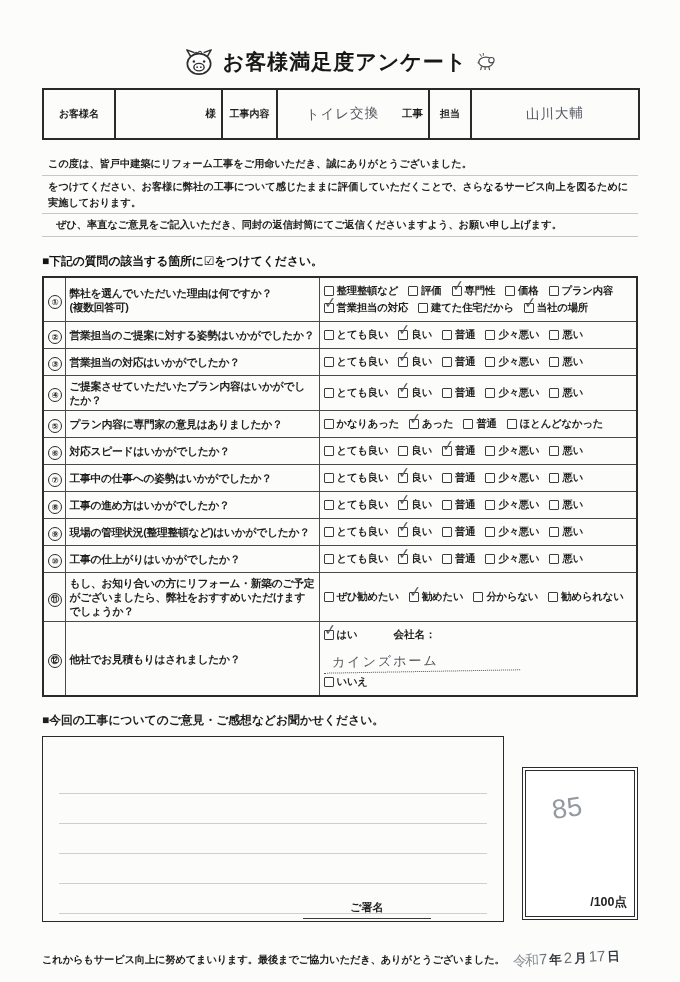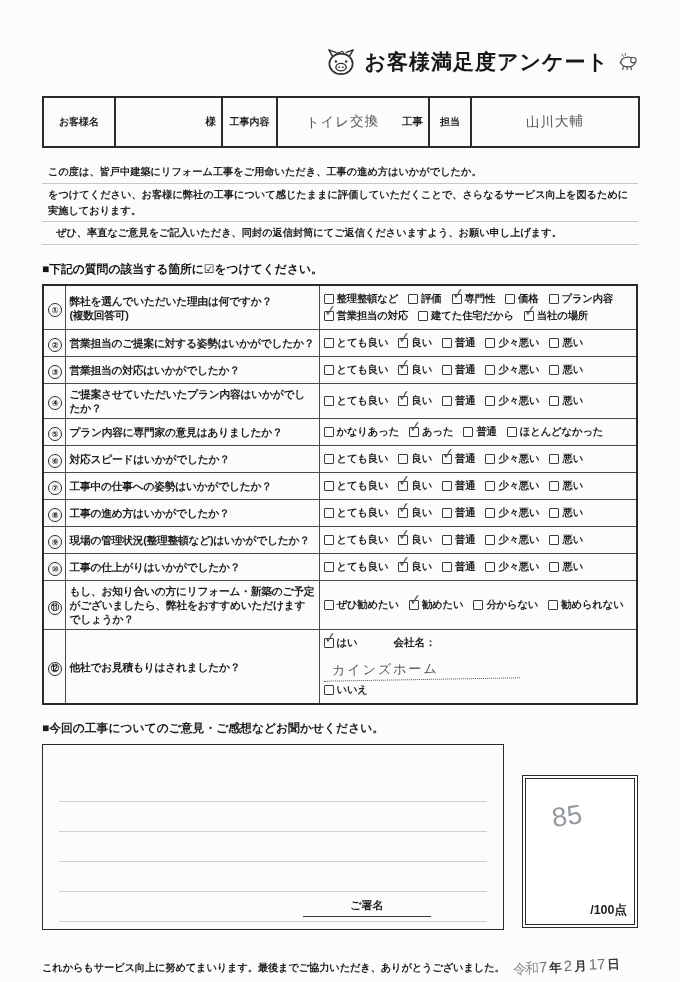--- a/index.html
+++ b/index.html
@@ -1,20 +1,20 @@
 <!DOCTYPE html>
 <html><head>
 <meta charset="utf-8">
 <style>
   * { box-sizing: border-box; margin: 0; padding: 0; }
   body { background:#d8d8d6; font-family:"Liberation Sans","DejaVu Sans",sans-serif; color:#1f1f1f; }
   .page { width:680px; height:982px; background:#fcfcfb; margin:0 auto; padding:48px 42px 0; position:relative; overflow:hidden; }
 
   
-  .title-row { display:flex; align-items:center; justify-content:flex-end; gap:9px; margin-bottom:20px; }
+  .title-row { display:flex; align-items:center; justify-content:center; gap:9px; margin-bottom:12px; }
   .title-row h1 { font-size:21px; font-weight:800; letter-spacing:1px; color:#181818; }
   .mascot svg { display:block; }
 
   
   .header-table { width:100%; border-collapse:collapse; table-layout:fixed; }
   .header-table td { border:2px solid #2a2a2a; height:50px; padding:2px 5px; font-size:10px; font-weight:700; vertical-align:middle; }
   .header-table td.lbl { text-align:center; }
   .cell-flex { display:flex; align-items:center; width:100%; }
   .cell-flex .suffix { margin-left:auto; font-size:10.5px; font-weight:700; }
   .hand { color:#53585f; font-weight:400; }
@@ -40,21 +40,21 @@
   .cb { display:inline-block; width:10px; height:10px; border:1.5px solid #3c3c3c; border-radius:1px; background:#fff; position:relative; flex:none; margin-right:3px; }
   .tick { position:absolute; left:-1px; top:-9px; font-style:normal; font-size:15px; font-weight:600; color:#565b61; transform:rotate(-6deg); line-height:1; }
   .company-label { font-size:10.6px; font-weight:700; margin-left:26px; }
   .company-value { display:inline-block; width:196px; border-bottom:1.5px dotted #555; font-size:13px; color:#53585f; padding:0 8px 1px; transform:rotate(-1deg); letter-spacing:2px; }
 
   
   .c-heading { margin-top:16px; font-size:11.8px; font-weight:800; }
   .comment-row { display:flex; align-items:flex-start; margin-top:7px; }
   .comment-box { width:462px; height:186px; border:1.5px solid #2a2a2a; position:relative; flex:none; padding-top:27px; }
   .ruled-line { height:30px; margin:0 16px; border-bottom:1px solid #cfcfcb; }
-  .sig { position:absolute; right:72px; bottom:12px; width:128px; text-align:center; }
+  .sig { position:absolute; right:72px; bottom:2px; width:128px; text-align:center; }
   .sig-label { font-size:11px; font-weight:700; }
   .sig-line { border-bottom:1.5px solid #3a3a3a; margin-top:3px; }
   .score-box { width:116px; height:153px; margin-left:auto; margin-top:31px; border:1.5px solid #2b2b2b; padding:2px; background:#fff; }
   .score-inner { border:1px solid #2b2b2b; height:100%; display:flex; flex-direction:column; }
   .score-head { padding:9px 4px 8px; text-align:center; font-size:11.3px; font-weight:800; line-height:1.6; border-bottom:1px solid #3a3a3a; }
   .score-body { flex:1; position:relative; }
   .score-hand { position:absolute; left:26px; top:22px; font-size:27px; color:#9399a0; transform:rotate(-8deg); font-weight:400; }
   .score-denom { position:absolute; right:7px; bottom:5px; font-size:12.5px; font-weight:800; }
 
   
@@ -125,21 +125,21 @@
       <td>
         <span class="cell-flex">
               <span class="hw-entry hand">山川大輔</span>
             </span>
       </td>
     </tr>
   </tbody>
     </table>
 
   <div class="intro">
-    <div class="intro-line">この度は、皆戸中建築にリフォーム工事をご用命いただき、工事の進め方はいかがでしたか。</div>
+    <div class="intro-line">この度は、皆戸中建築にリフォーム工事をご用命いただき、誠にありがとうございました。</div>
     <div class="intro-line">をつけてください、お客様に弊社の工事について感じたままに評価していただくことで、さらなるサービス向上を図るために実施しております。</div>
     <div class="intro-line">ぜひ、率直なご意見をご記入いただき、同封の返信封筒にてご返信くださいますよう、お願い申し上げます。</div>
   </div>
 
   <div class="sec-heading">■下記の質問の該当する箇所に☑をつけてください。</div>
 
   <table class="q-table">
     <colgroup>
         <col style="width:22px">
         <col style="width:254px">

